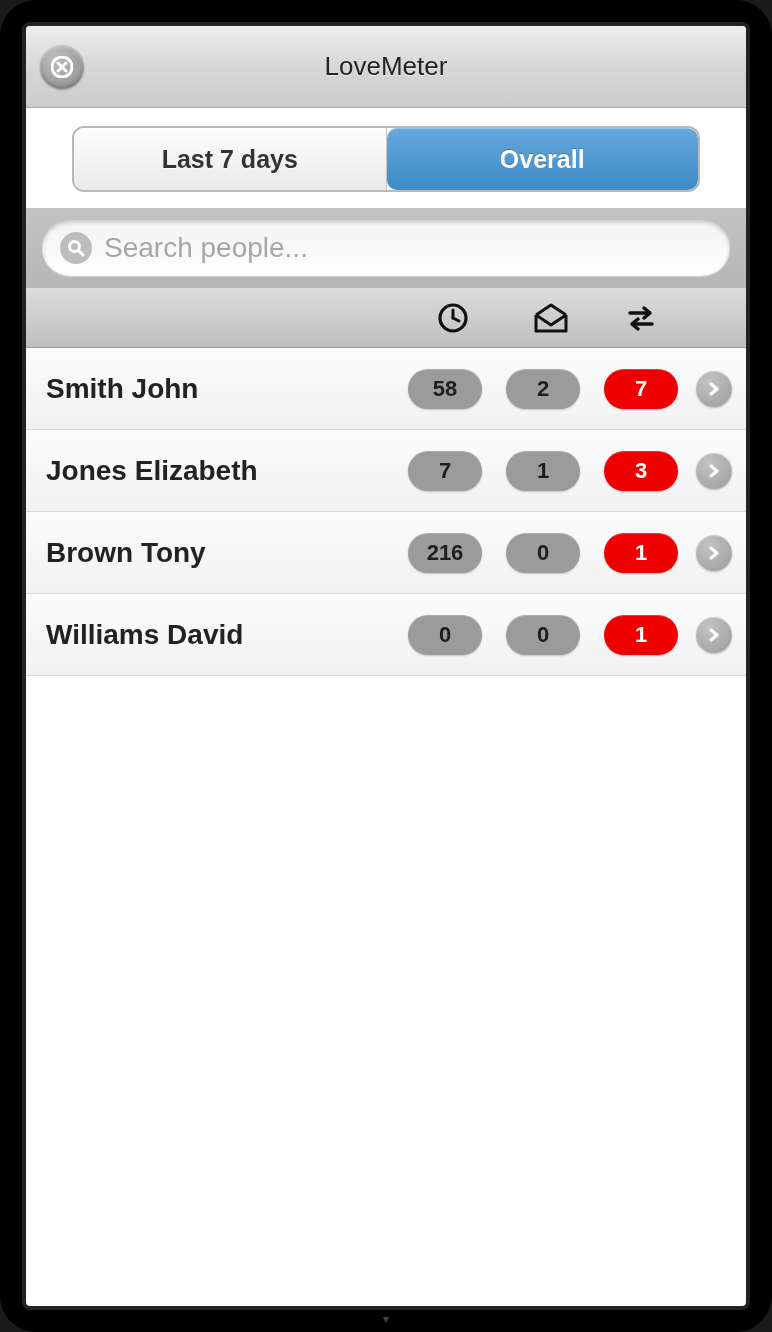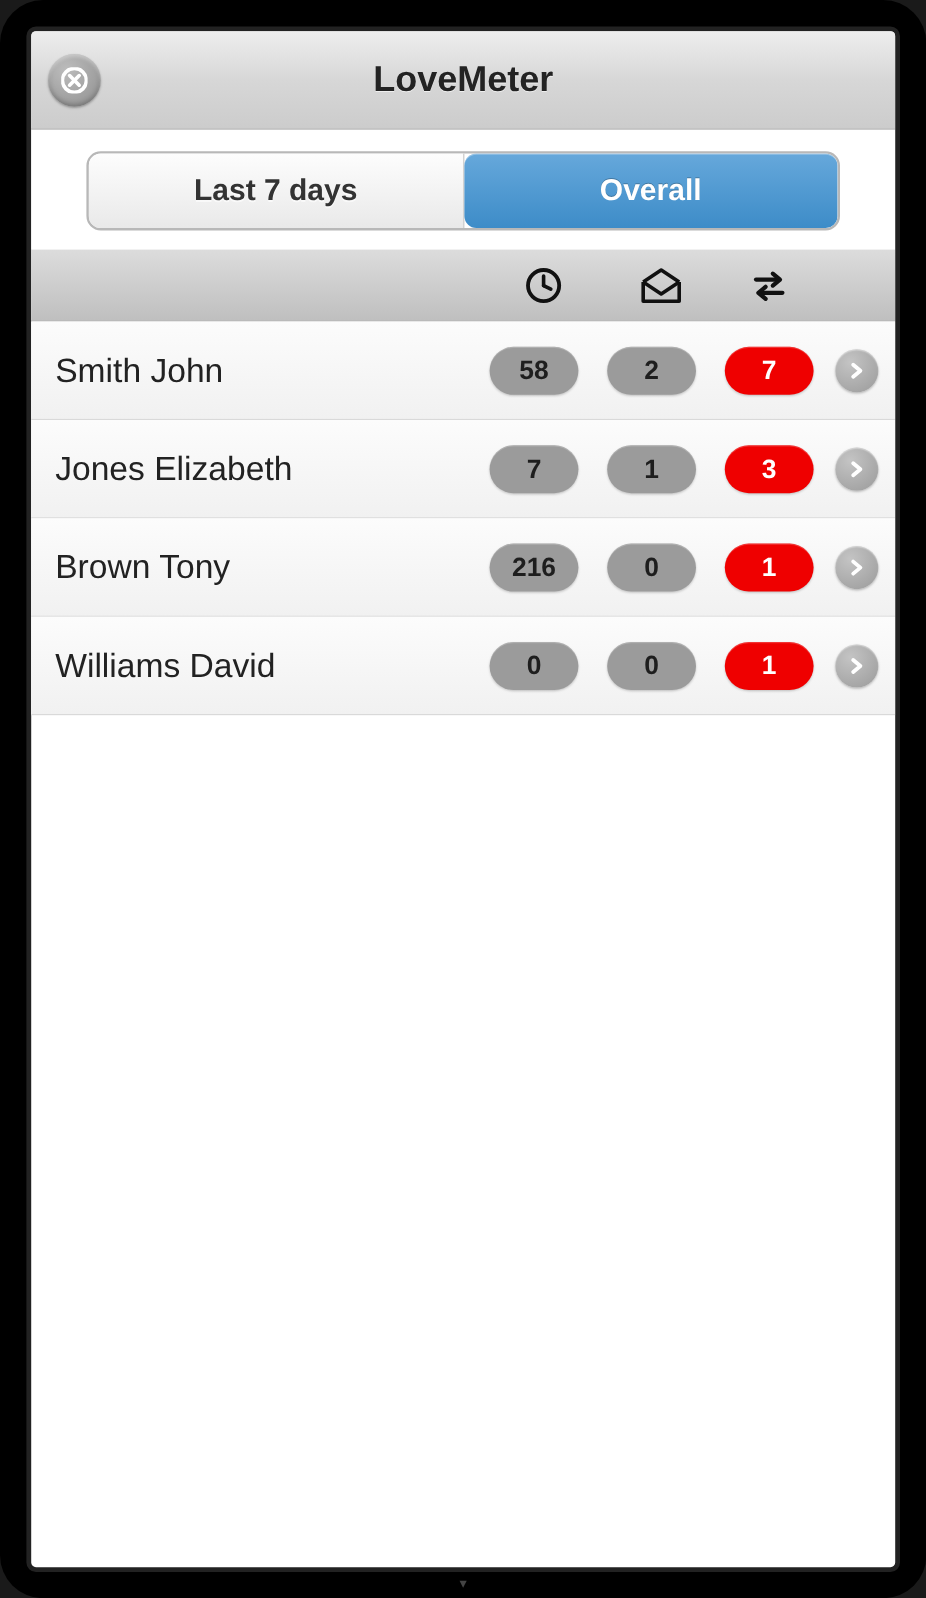--- a/index.html
+++ b/index.html
@@ -42,22 +42,22 @@
     border-radius: 50%;
     background: radial-gradient(circle at 35% 30%, #bcbcbc, #8e8e8e);
     box-shadow: inset 0 2px 3px rgba(255,255,255,0.4), inset 0 -2px 4px rgba(0,0,0,0.25), 0 1px 2px rgba(0,0,0,0.3);
     display: flex;
     align-items: center;
     justify-content: center;
     cursor: pointer;
   }
   .close-btn svg { display:block; }
   .titlebar .title {
-    font-size: 30px;
-    font-weight: 700;
+    font-size: 26px;
+    font-weight: 400;
     color: #232323;
     text-shadow: 0 1px 0 rgba(255,255,255,0.6);
   }
   
   .tabs-wrap {
     padding: 18px 46px 16px 46px;
     background: #fff;
   }
   .seg {
     display: flex;
@@ -142,21 +142,21 @@
     display: flex;
     align-items: center;
     padding: 0 14px 0 20px;
     border-bottom: 1px solid #d9d9d9;
     background: linear-gradient(to bottom, #fcfcfc, #f1f1f1);
     cursor: pointer;
   }
   .row .name {
     flex: 1;
     font-size: 28px;
-    font-weight: 400;
+    font-weight: 700;
     color: #222;
   }
   .pill {
     min-width: 74px;
     height: 40px;
     border-radius: 20px;
     display:flex; align-items:center; justify-content:center;
     font-size: 22px;
     font-weight: 700;
     margin: 0 12px;
@@ -203,20 +203,31 @@
       <div class="seg">
         <div class="seg-btn">
           <span>Last 7 days</span>
         </div>
         <div class="seg-btn active">
           <span>Overall</span>
         </div>
       </div>
     </div>
 
+    <div class="search-wrap">
+      <div class="search-field">
+        <div class="search-icon-circle">
+          <svg width="18" height="18" viewBox="0 0 18 18">
+            <circle cx="7.5" cy="7.5" r="5" fill="none" stroke="#fff" stroke-width="3"></circle>
+            <line x1="11.5" y1="11.5" x2="16" y2="16" stroke="#fff" stroke-width="3" stroke-linecap="round"></line>
+          </svg>
+        </div>
+        <input class="search-input" type="text" placeholder="Search people..." style="">
+      </div>
+    </div>
 
     <div class="col-header">
       <div class="spacer"></div>
       <div class="hicon">
         <svg width="34" height="34" viewBox="0 0 34 34">
           <circle cx="17" cy="17" r="13" fill="none" stroke="#111" stroke-width="3.2"></circle>
           <line x1="17" y1="17" x2="17" y2="9" stroke="#111" stroke-width="3" stroke-linecap="round"></line>
           <line x1="17" y1="17" x2="23" y2="20" stroke="#111" stroke-width="3" stroke-linecap="round"></line>
         </svg>
       </div>

